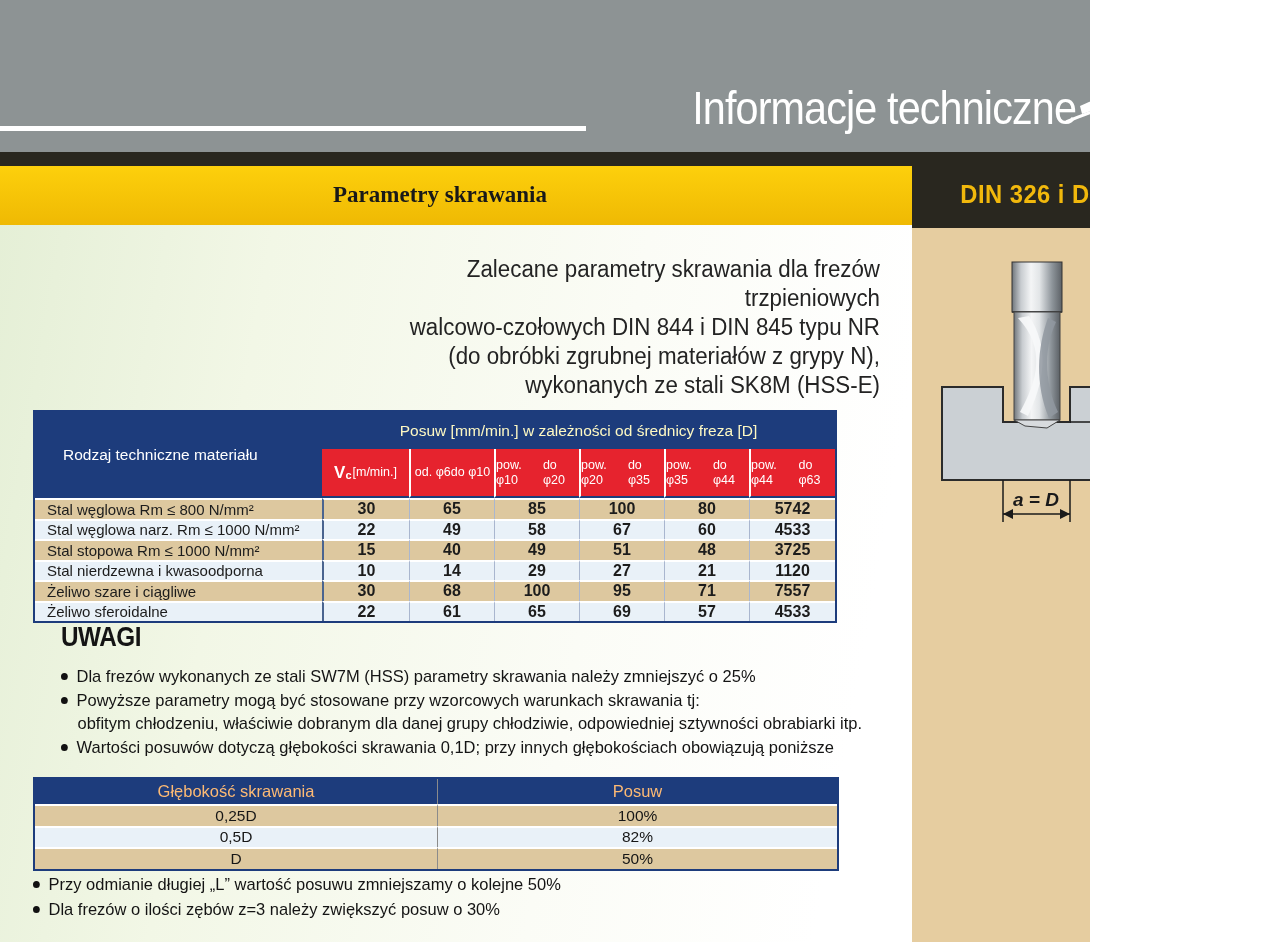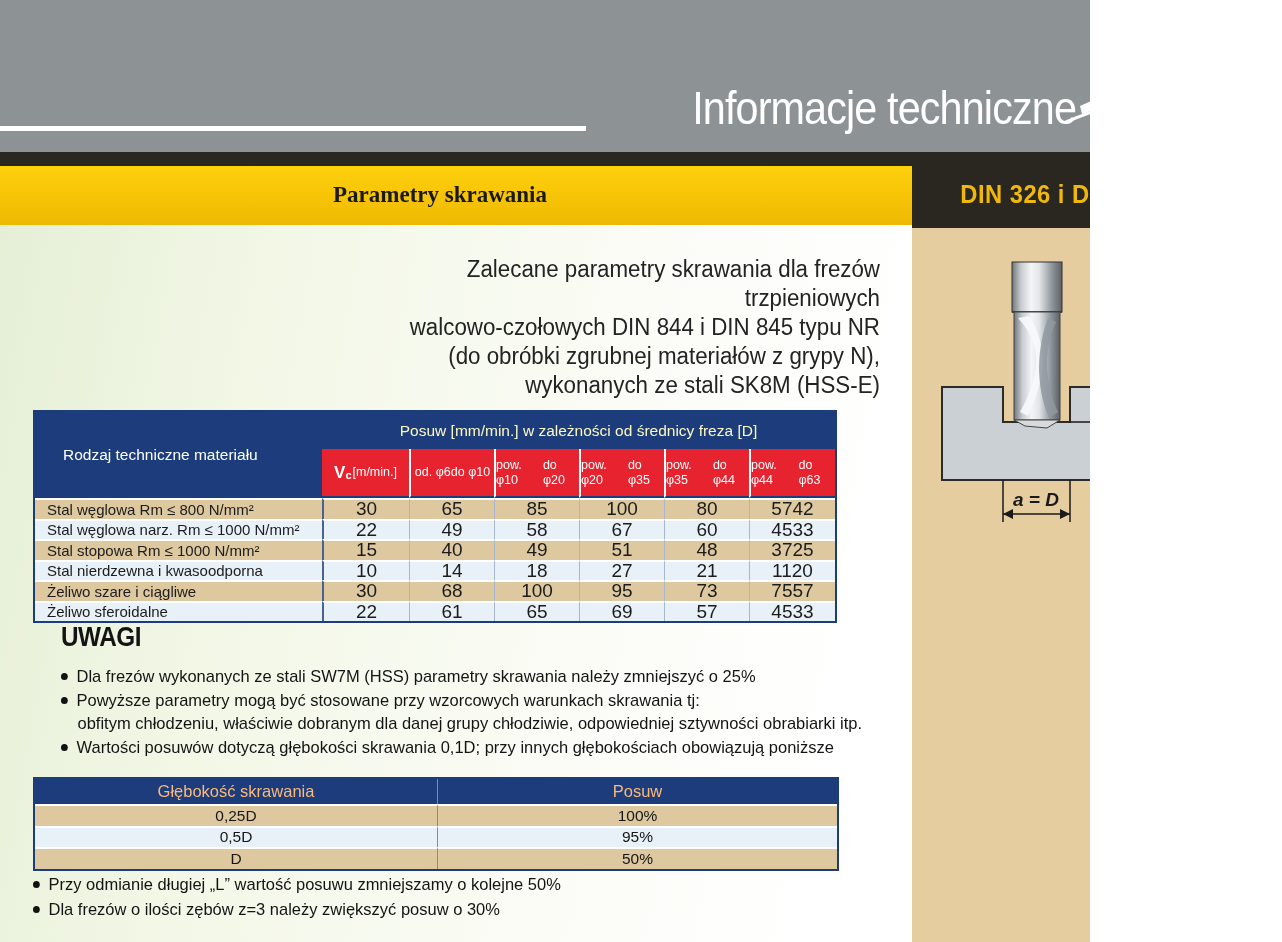--- a/index.html
+++ b/index.html
@@ -44,21 +44,21 @@
   .ft-span{grid-area:1/2/2/8;background:#1d3c7c;color:#fef9c3;display:flex;align-items:center;
            justify-content:center;font-size:15.5px;}
   .ft-red{background:#e6232e;color:#fff;display:flex;align-items:center;
           justify-content:center;font-size:12.5px;line-height:15px;border-left:2px solid #fff;
           border-bottom:2px solid #1d3c7c;}
   .ft-vc{grid-area:2/2;border-left:0;flex-direction:row;}
   .ft-d1{grid-area:2/3}.ft-d2{grid-area:2/4}.ft-d3{grid-area:2/5}.ft-d4{grid-area:2/6}.ft-d5{grid-area:2/7}
   .ft-vc b{font-size:17px;}
   .ft-vc sub{font-size:11px;font-weight:bold;margin:6px 1px 0 0;}
   .ft-vc span{font-size:12.5px;}
-  .cell{display:flex;align-items:center;justify-content:center;font-size:19px;font-weight:normal;
+  .cell{display:flex;align-items:center;justify-content:center;font-size:16px;font-weight:bold;
         color:#1c1c1c;border-top:2px solid #fff;border-left:1px solid #a9b6cf;}
   .cell.m{justify-content:flex-start;padding-left:12px;font-weight:normal;font-size:15px;border-left:0;}
   .cell.vcd{border-left:2px solid #4a648f;}
   .tan{background:#ddc89f;} .lt{background:#e9f1f8;}
 
   
   .uwagi{position:absolute;left:33px;top:622px;width:880px;color:#141414;margin-left:28px;}
   .uwagi h2{margin:0 0 12px 0;font-size:27px;letter-spacing:-.5px;transform:scaleX(.9);
             transform-origin:0 50%;}
   .uline{font-size:17px;line-height:23.5px;transform:scaleX(.97);transform-origin:0 50%;
@@ -204,31 +204,31 @@
     <div class="cell vcd tan">15</div>
     <div class="cell tan">40</div>
     <div class="cell tan">49</div>
     <div class="cell tan">51</div>
     <div class="cell tan">48</div>
     <div class="cell tan">3725</div>
 
     <div class="cell m lt">Stal nierdzewna i kwasoodporna</div>
     <div class="cell vcd lt">10</div>
     <div class="cell lt">14</div>
-    <div class="cell lt">18</div>
+    <div class="cell lt">29</div>
     <div class="cell lt">27</div>
     <div class="cell lt">21</div>
     <div class="cell lt">1120</div>
 
     <div class="cell m tan">Żeliwo szare i ciągliwe</div>
     <div class="cell vcd tan">30</div>
     <div class="cell tan">68</div>
     <div class="cell tan">100</div>
     <div class="cell tan">95</div>
-    <div class="cell tan">73</div>
+    <div class="cell tan">71</div>
     <div class="cell tan">7557</div>
 
     <div class="cell m lt">Żeliwo sferoidalne</div>
     <div class="cell vcd lt">22</div>
     <div class="cell lt">61</div>
     <div class="cell lt">65</div>
     <div class="cell lt">69</div>
     <div class="cell lt">57</div>
     <div class="cell lt">4533</div>
   </div>
@@ -240,21 +240,21 @@
     <div class="uline cont"><span>obfitym chłodzeniu, właściwie dobranym dla danej grupy chłodziwie, odpowiedniej sztywności obrabiarki itp.</span></div>
     <div class="uline"><span class="dot"></span><span>Wartości posuwów dotyczą głębokości skrawania 0,1D; przy innych głębokościach obowiązują poniższe</span></div>
   </div>
 
   <div class="dt">
     <div class="dt-h">Głębokość skrawania</div>
     <div class="dt-h col2">Posuw</div>
     <div class="dt-c tan">0,25D</div>
     <div class="dt-c tan col2">100%</div>
     <div class="dt-c lt">0,5D</div>
-    <div class="dt-c lt col2">95%</div>
+    <div class="dt-c lt col2">82%</div>
     <div class="dt-c tan">D</div>
     <div class="dt-c tan col2">50%</div>
   </div>
 
   <div class="footnotes">
     <div class="uline"><span class="dot"></span><span>Przy odmianie długiej „L” wartość posuwu zmniejszamy o kolejne 50%</span></div>
     <div class="uline"><span class="dot"></span><span>Dla frezów o ilości zębów z=3 należy zwiększyć posuw o 30%</span></div>
   </div>
 
 </div>

